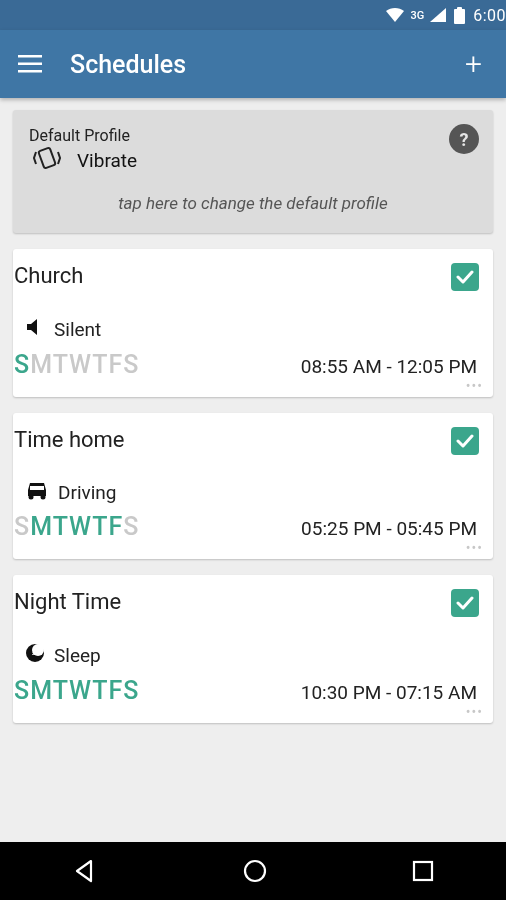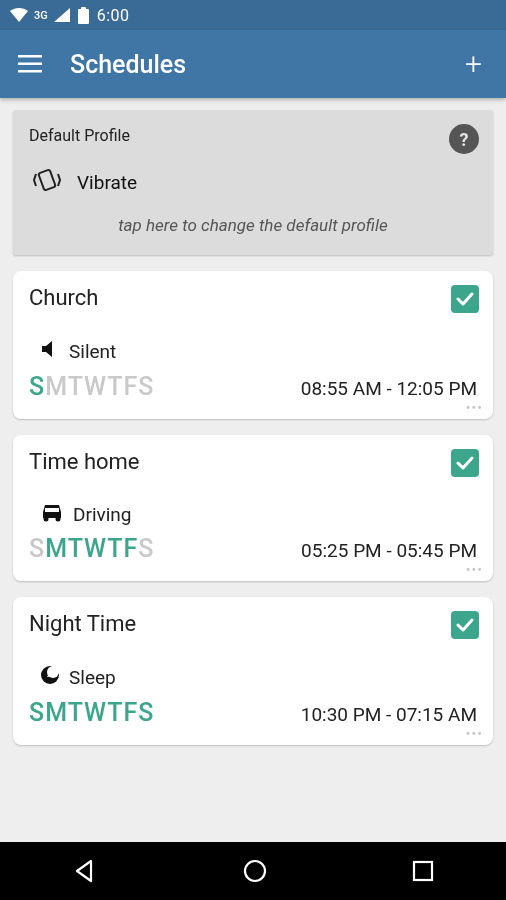--- a/index.html
+++ b/index.html
@@ -9,23 +9,24 @@
     background: #eeeeee;
     font-family: Roboto, Arial, sans-serif;
     overflow: hidden;
     position: relative;
   }
   
   .status-bar {
     height: 30px;
     background: #3a6a96;
     display: flex;
+    justify-content: flex-end;
     align-items: center;
     gap: 6px;
-    padding: 0 10px;
+    padding: 0 0;
     color: #fff;
     font-size: 16px;
   }
   .status-bar .sig { display: inline-flex; align-items: center; }
   .status-bar .wifi { margin-right: 2px; }
   .status-bar .threeg { font-size: 11px; font-weight: 500; margin-right: 0; margin-left:-2px; }
   .status-bar .cell { margin-right: 2px; }
   .status-bar .batt { margin-right: 2px; }
   .status-bar .clock { font-weight: 400; letter-spacing: 0.5px; }
 
@@ -81,38 +82,37 @@
     display: flex;
     align-items: center;
     justify-content: center;
     font-size: 18px;
     font-weight: 700;
   }
   .default-card .profile-row {
     display: flex;
     align-items: center;
     gap: 16px;
-    margin-top: 22px;
     padding-left: 4px;
   }
   .default-card .profile-row .label { font-size: 19px; color: #111; }
   .default-card .hint {
     text-align: center;
     font-style: italic;
     color: #555;
     font-size: 17px;
     margin-top: 18px;
   }
 
   
   .sched-card {
     background: #fff;
-    border-radius: 8px;
+    border-radius: 3px;
     box-shadow: 0 1px 2px rgba(0,0,0,0.2);
-    padding: 14px 16px 6px 16px;
+    padding: 14px 16px 6px 1px;
     margin-bottom: 16px;
     position: relative;
   }
   .sched-card .name {
     font-size: 22px;
     color: #222;
     margin-bottom: 28px;
   }
   .sched-card .check {
     position: absolute;

